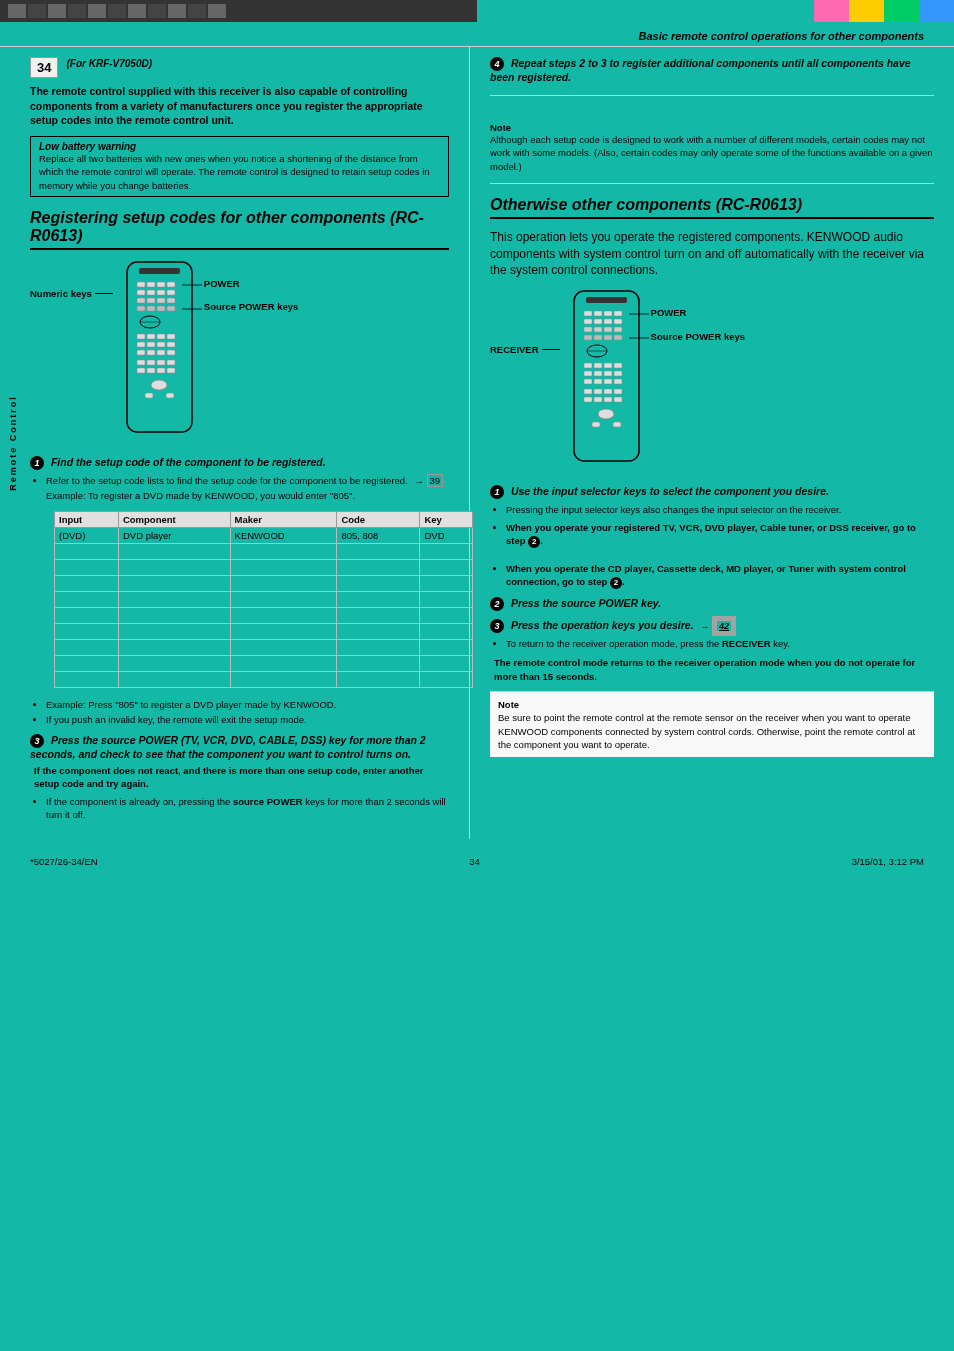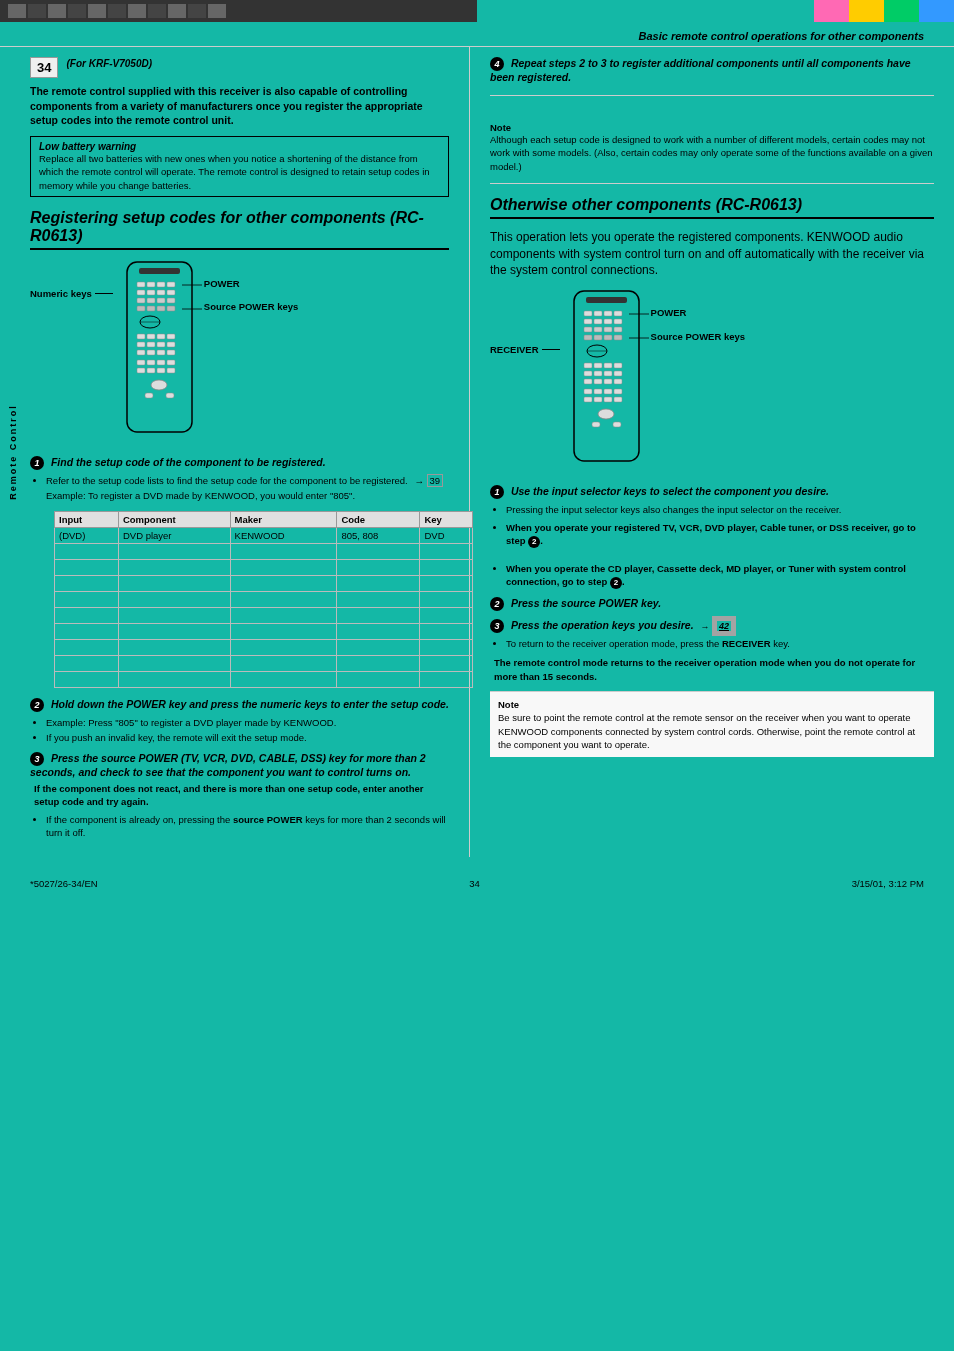--- a/index.html
+++ b/index.html
@@ -174,21 +174,21 @@
     .right-intro {
       font-size: 12px;
       line-height: 1.4;
       margin-bottom: 10px;
     }
     .bottom-bar {
       display: flex;
       justify-content: space-between;
       align-items: flex-start;
       padding: 6px 30px;
-      border-top: 5px solid #14b8a6;
+      border-top: 1px solid #14b8a6;
       font-size: 9.5px;
       margin-top: 10px;
     }
     
     .diagram-area {
       position: relative;
       display: flex;
       align-items: flex-start;
       margin-bottom: 10px;
     }
@@ -420,24 +420,20 @@
               <td></td>
               <td></td>
               <td></td>
               <td></td>
               <td></td>
             </tr>
         </tbody>
       </table>
 
       <div style="margin-bottom:6px;">
-        <div class="step-heading">
-          <span class="step-num-circle">2</span>
-          <span>Hold down the POWER key and press the numeric keys to enter the setup code.</span>
-        </div>
         <div class="step-body">
           <ul>
             <li>Example: Press "805" to register a DVD player made by KENWOOD.</li>
             <li>If you push an invalid key, the remote will exit the setup mode.</li>
           </ul>
         </div>
       </div>
 
       <div style="margin-bottom:6px;">
         <div class="step-heading">

